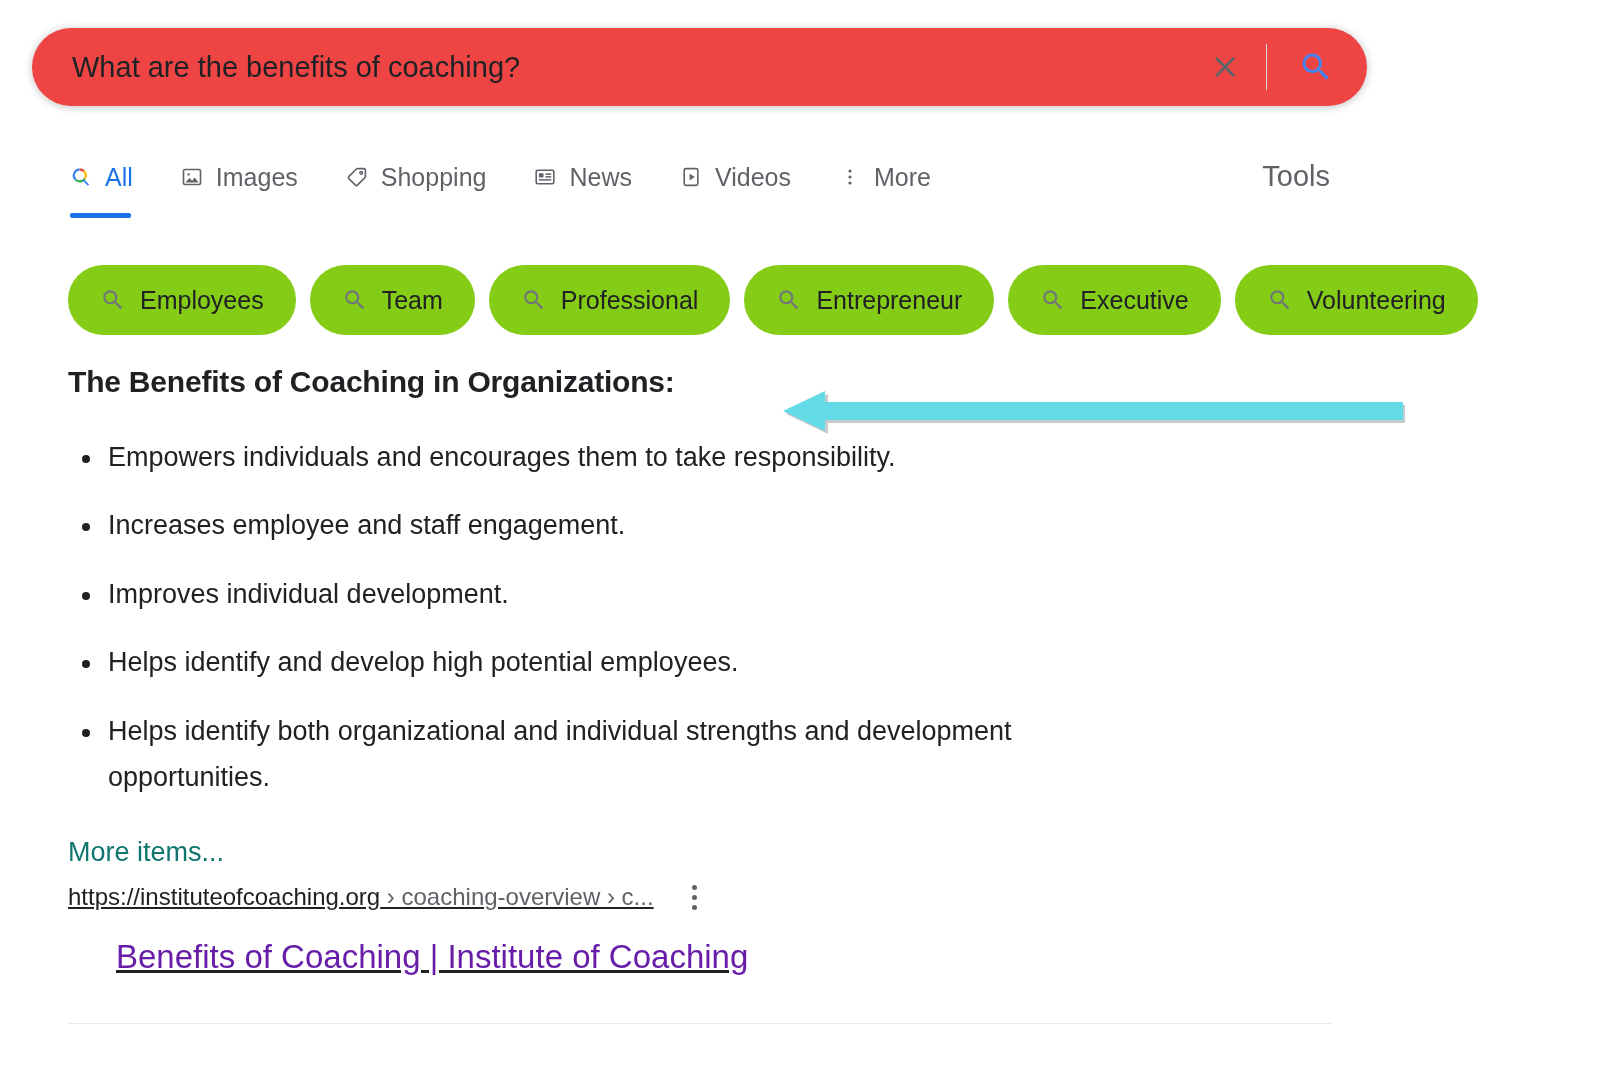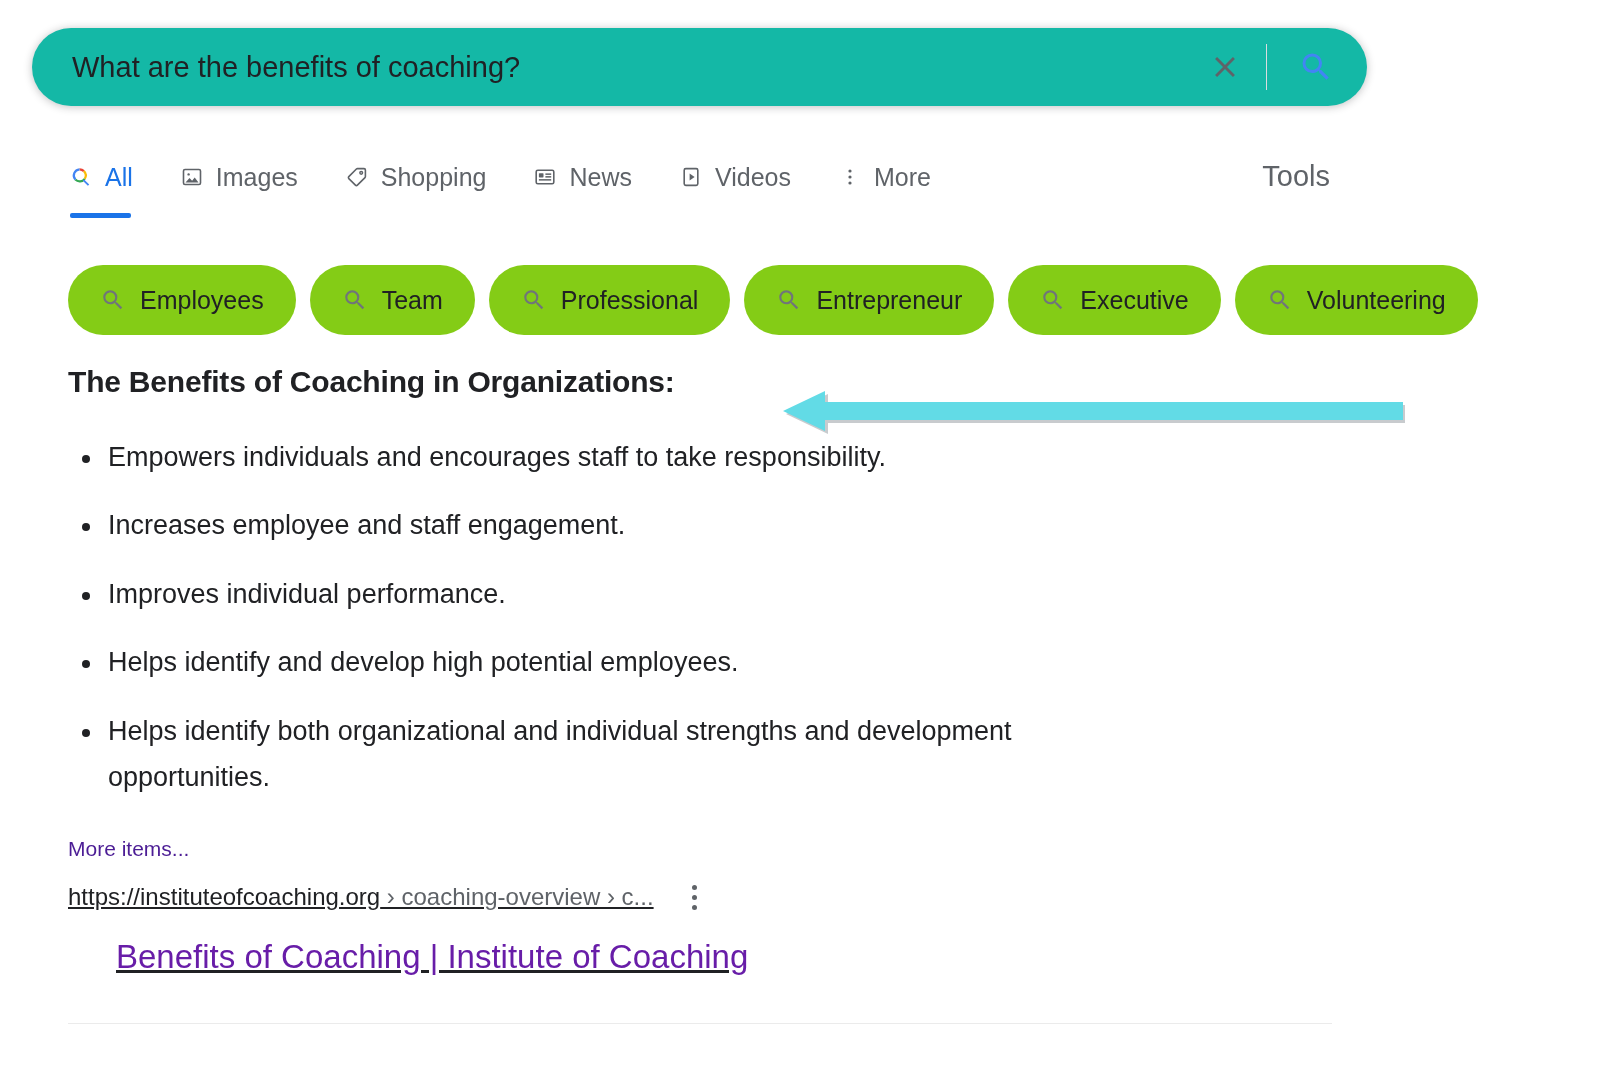--- a/index.html
+++ b/index.html
@@ -22,21 +22,21 @@
   .searchbar-wrap {
     position: absolute;
     left: 32px;
     top: 28px;
     width: 1335px;
     height: 78px;
   }
   .searchbar {
     width: 100%;
     height: 100%;
-    background: #14b8a6;
+    background: #ef4444;
     border-radius: 39px;
     box-shadow: 0 1px 8px rgba(32,33,36,.28);
     display: flex;
     align-items: center;
     padding: 0 28px 0 40px;
   }
   .search-input {
     flex: 1;
     border: none;
     outline: none;
@@ -191,22 +191,22 @@
     left: 14px;
     top: 21px;
     width: 8px;
     height: 8px;
     border-radius: 50%;
     background: #202124;
   }
   .more-items {
     display: inline-block;
     margin-top: 14px;
-    font-size: 21px;
-    color: #4c1d95;
+    font-size: 27px;
+    color: #0f766e;
     cursor: pointer;
   }
 
   
   .arrow-annotation {
     position: absolute;
     left: 780px;
     top: 388px;
     width: 625px;
     height: 48px;
@@ -414,23 +414,23 @@
     </span>
     <span class="chip-label">Volunteering</span>
   </div>
 
 </div>
 
 <div class="answer">
   <h2 class="answer-heading">The Benefits of Coaching in Organizations:</h2>
 
   <ul class="bullet-list">
-    <li class="bullet-item">Empowers individuals and encourages staff to take responsibility.</li>
+    <li class="bullet-item">Empowers individuals and encourages them to take responsibility.</li>
     <li class="bullet-item">Increases employee and staff engagement.</li>
-    <li class="bullet-item">Improves individual performance.</li>
+    <li class="bullet-item">Improves individual development.</li>
     <li class="bullet-item">Helps identify and develop high potential employees.</li>
     <li class="bullet-item">Helps identify both organizational and individual strengths and development opportunities.</li>
   </ul>
 
   <span class="more-items">More items...</span>
 </div>
 
 <div class="arrow-annotation">
   <svg width="625" height="48" viewBox="0 0 625 48">
     <g transform="translate(3,3)">

